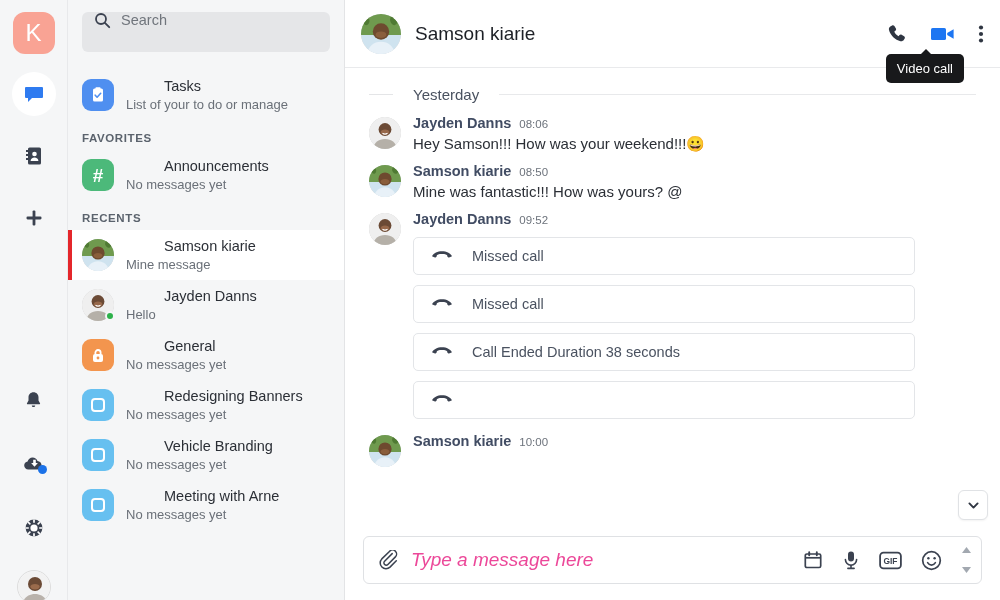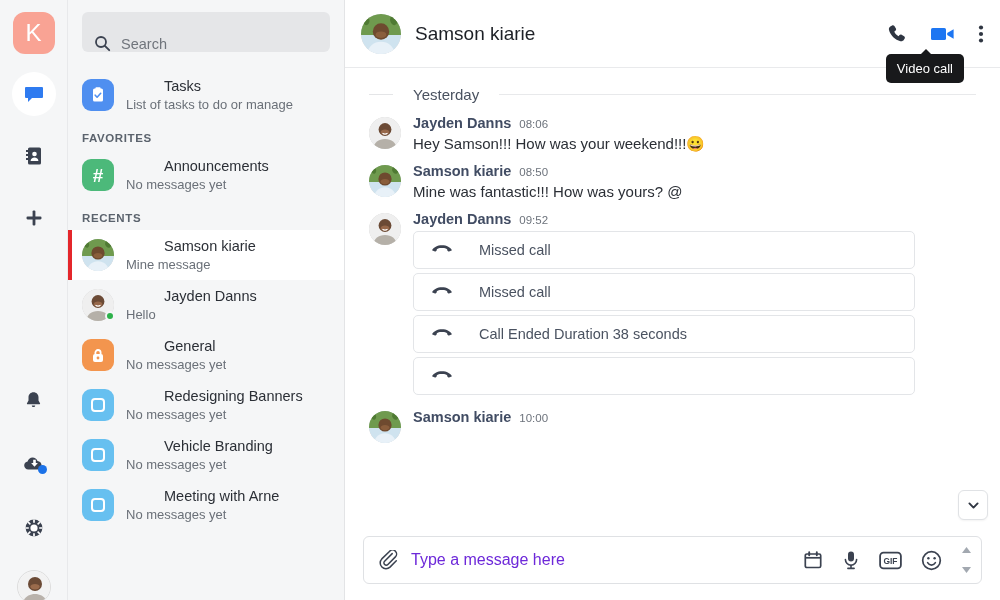--- a/index.html
+++ b/index.html
@@ -51,21 +51,21 @@
   
   .sidebar {
     width: 277px; flex: 0 0 277px; height: 600px;
     background: #f5f6f7; border-right: 1px solid #e3e4e6;
     display: flex; flex-direction: column;
     overflow: hidden;
   }
   .search-wrap { padding: 12px 14px 8px 14px; }
   .search-box {
     background: #e5e6e8; border-radius: 6px; height: 40px;
-    display: flex; align-items: flex-end; padding: 0 12px; gap: 10px;
+    display: flex; align-items: flex-start; padding: 0 12px; gap: 10px;
   }
   .search-box .ph { color: #70757c; font-size: 14.5px; }
 
   .list { padding-top: 10px; }
   .row {
     display: flex; align-items: center; gap: 12px;
     padding: 7px 14px; position: relative; min-height: 48px;
   }
   .row.selected { background: #ffffff; }
   .row.selected::before {
@@ -143,42 +143,42 @@
   .msg { display: flex; gap: 12px; padding: 6px 24px 2px 24px; }
   .msg-ava { width: 32px; height: 32px; border-radius: 50%; overflow: hidden; flex: 0 0 32px; background:#d8d8d8; margin-top: 2px;}
   .msg-body { flex: 1 1 auto; min-width: 0; }
   .msg-meta { display: flex; align-items: baseline; gap: 8px; }
   .msg-author { font-size: 14.5px; font-weight: 700; color: #414c63; }
   .msg-time { font-size: 11.5px; color: #6d737c; }
   .msg-text { font-size: 15px; color: #2b2f36; line-height: 22px; margin-top: 2px; }
 
   .call-card {
     border: 1px solid #e3e5e8; border-radius: 5px;
-    height: 38px; display: flex; align-items: center; gap: 27px;
-    padding: 0 18px; margin-top: 4px; background: #fff;
+    height: 38px; display: flex; align-items: center; gap: 20px;
+    padding: 0 18px; margin-top: 10px; background: #fff;
     max-width: 502px;
   }
   .call-card:first-child { margin-top: 4px; }
   .call-label { font-size: 14.5px; color: #4a5260; }
 
   .scroll-down {
     position: absolute; right: 12px; bottom: 8px;
     width: 30px; height: 30px; border-radius: 6px;
     border: 1px solid #e0e2e5; background: #fff;
     display: flex; align-items: center; justify-content: center;
     box-shadow: 0 1px 2px rgba(0,0,0,.05); z-index: 20;
   }
 
   .composer-wrap { padding: 8px 18px 16px 18px; flex: 0 0 auto; }
   .composer {
     border: 1px solid #dfe1e4; border-radius: 6px; height: 48px;
     display: flex; align-items: center; padding: 0 6px 0 14px; gap: 12px;
     background: #fff;
   }
-  .composer .ph { font-size: 16px; color: #6d28d9; flex: 1 1 auto; }
+  .composer .ph { font-size: 19px; color: #ec4899; flex: 1 1 auto; font-style: italic; }
   .comp-icons { display: flex; align-items: center; gap: 19px; padding-right: 8px;}
   .comp-scroll { display: flex; flex-direction: column; align-items: center; gap: 14px;
                  padding-right: 4px; color: #9aa0a8; }
   svg { display: block; }
 </style>
 </head>
 <body>
 
 <div class="app">
 
@@ -279,21 +279,21 @@
       <div class="row">
         <div class="tile blue">
           <svg width="18" height="18" viewBox="0 0 18 18">
             <rect x="4" y="2.6" width="10" height="13" rx="1.6" fill="#ffffff"></rect>
             <rect x="6.4" y="1.2" width="5.2" height="2.6" rx="1" fill="#ffffff"></rect>
             <path d="M6.2 9.2l1.9 2 3.6-3.9" stroke="#4f8ff0" stroke-width="1.6" fill="none" stroke-linecap="round" stroke-linejoin="round"></path>
           </svg>
         </div>
         <div class="row-text">
           <div class="row-title">Tasks</div>
-          <div class="row-sub">List of tasks to do or manage</div>
+          <div class="row-sub">List of your to do or manage</div>
         </div>
       </div>
 
       <div class="section-label">FAVORITES</div>
 
       <div class="row">
         <div class="tile green">
           <span class="hash">#</span>
         </div>
         <div class="row-text">

